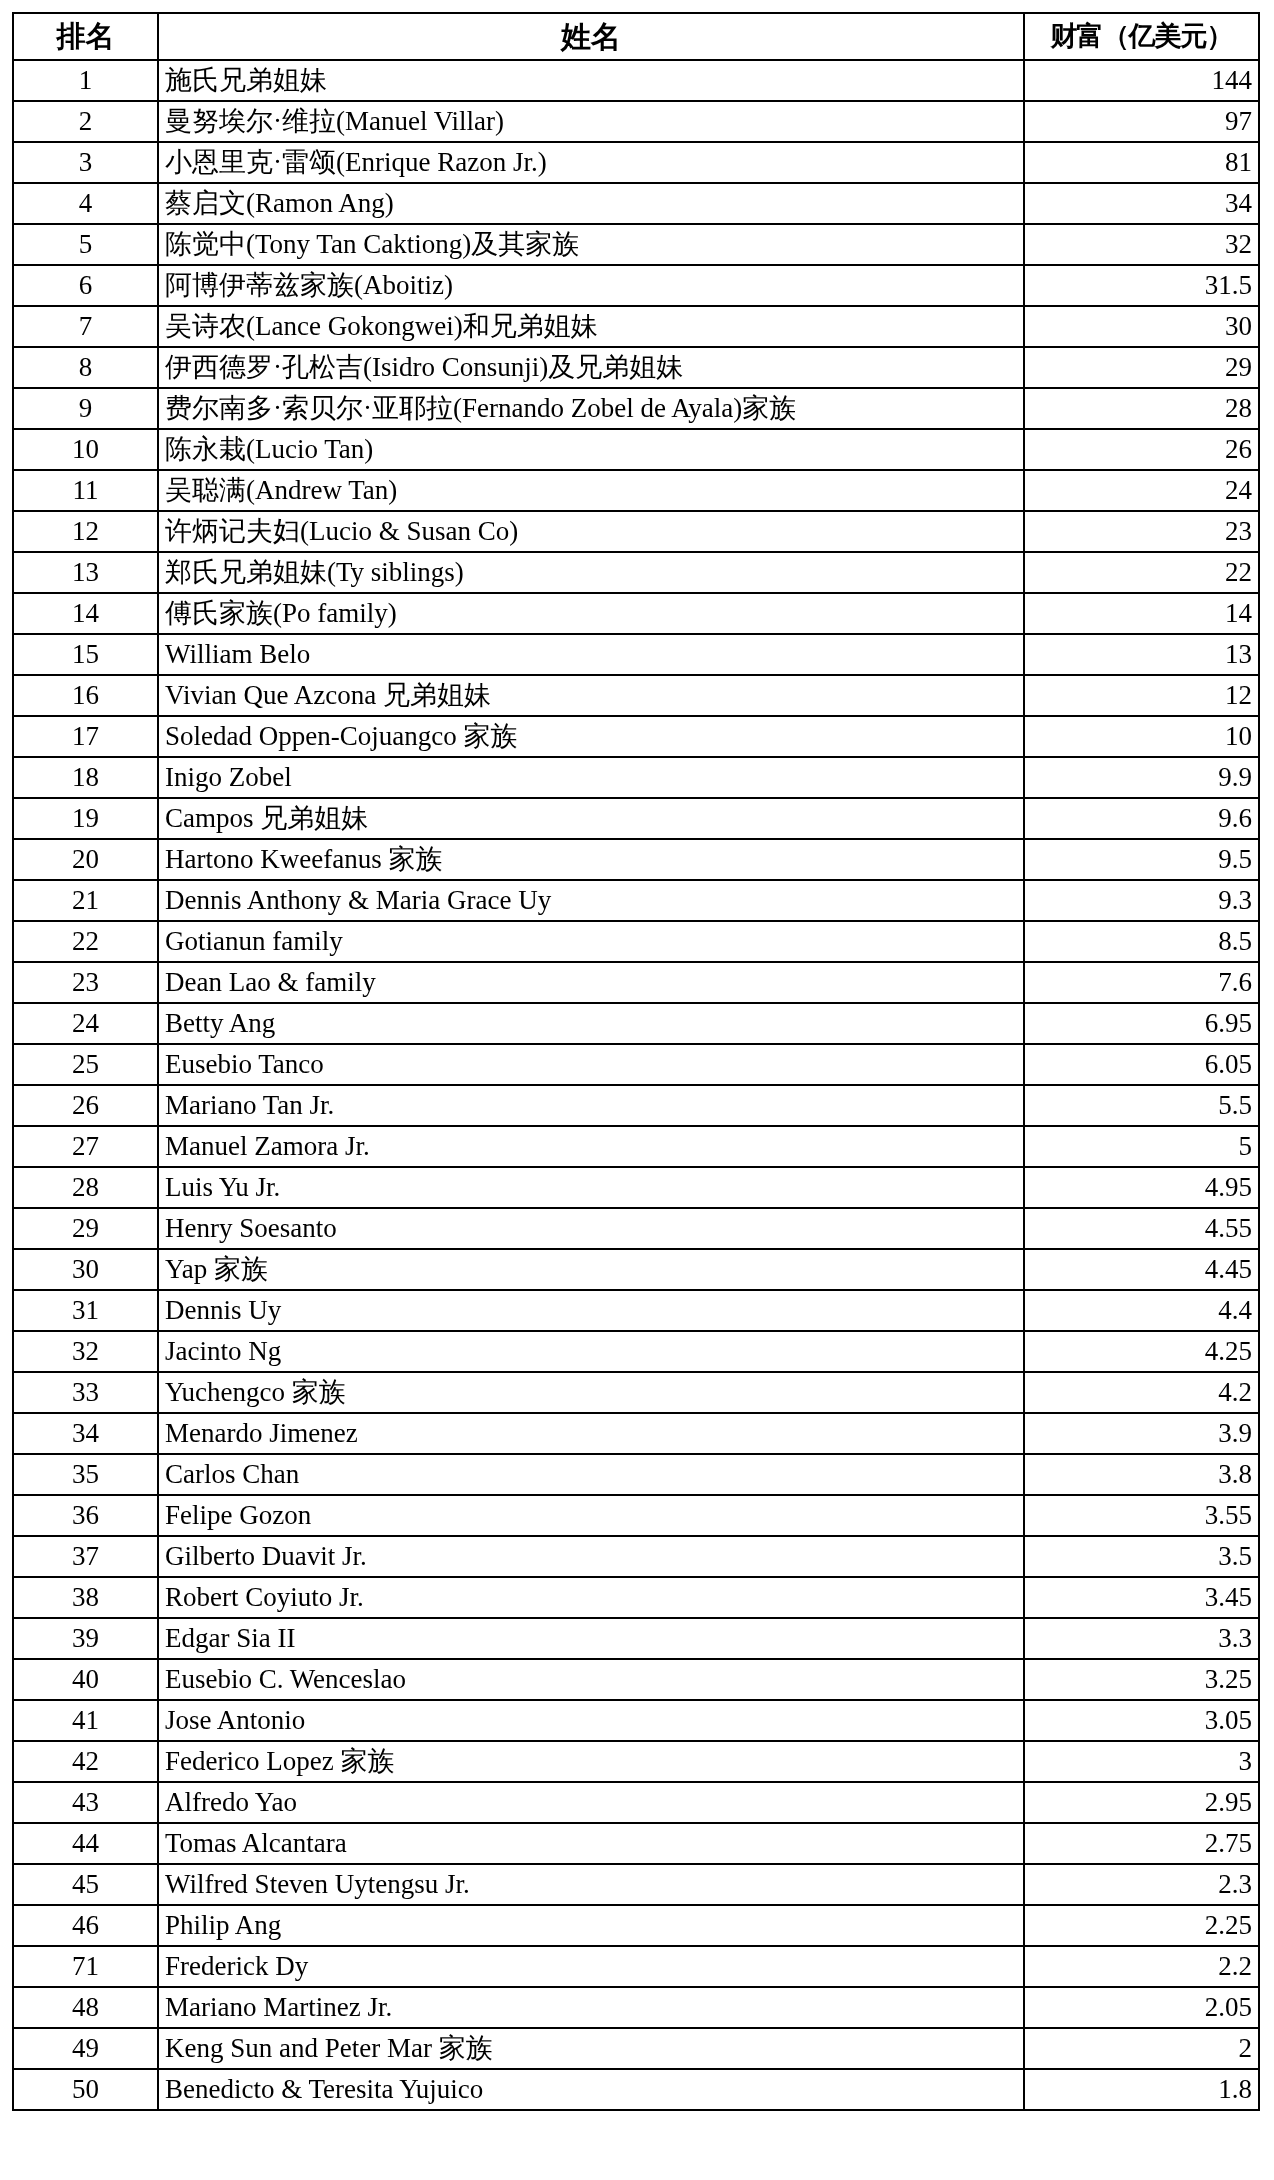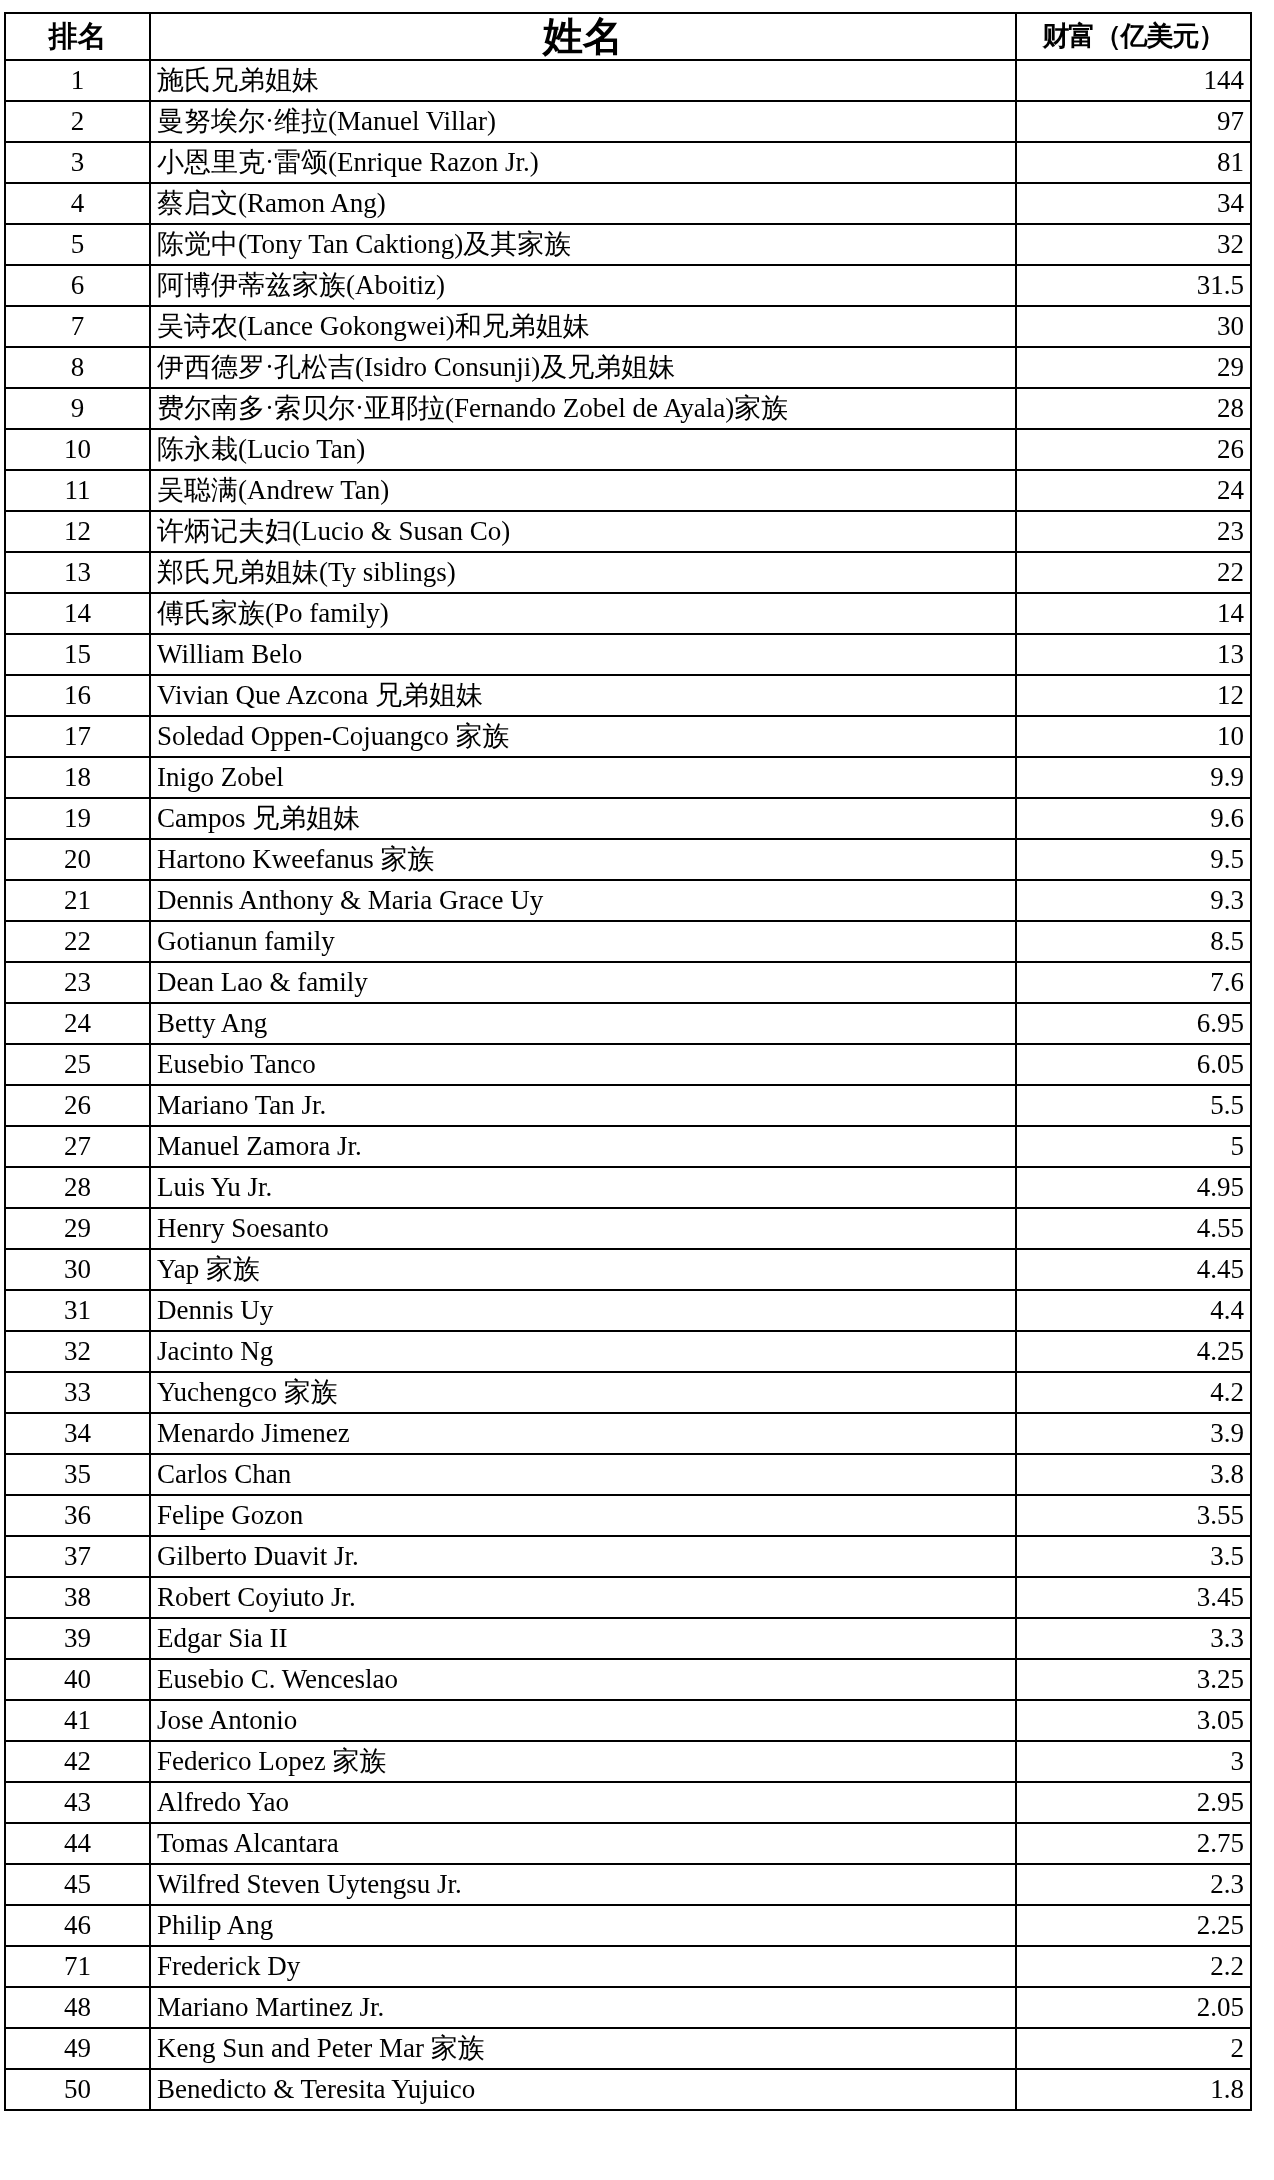--- a/index.html
+++ b/index.html
@@ -12,21 +12,21 @@
     height: 2180px;
     font-family: "Liberation Serif", "DejaVu Serif", serif;
     color: #000000;
     overflow: hidden;
   }
   .sheet {
     position: relative;
     width: 1274px;
     height: 2180px;
     box-sizing: border-box;
-    padding: 12px 16px 0 4px;
+    padding: 12px 16px 0 12px;
   }
   table.rank-table {
     width: 1246px;
     border-collapse: collapse;
     table-layout: fixed;
     border: 2px solid #000;
   }
   table.rank-table col.c-rank   { width: 145px; }
   table.rank-table col.c-name   { width: 866px; }
   table.rank-table col.c-wealth { width: 235px; }
@@ -44,21 +44,21 @@
   }
   table.rank-table thead th {
     height: 45px;
     line-height: 45px;
     text-align: center;
     font-size: 29px;
     font-weight: bold;
     font-family: "DejaVu Sans", "Liberation Sans", sans-serif;
   }
   table.rank-table thead th.h-name {
-    font-size: 40px;
+    font-size: 30px;
   }
   table.rank-table thead th.h-wealth {
     font-size: 27px;
     letter-spacing: -1px;
     font-family: Liberation Serif, serif;
   }
   td.cell-rank {
     text-align: center;
     font-size: 26px;
   }

